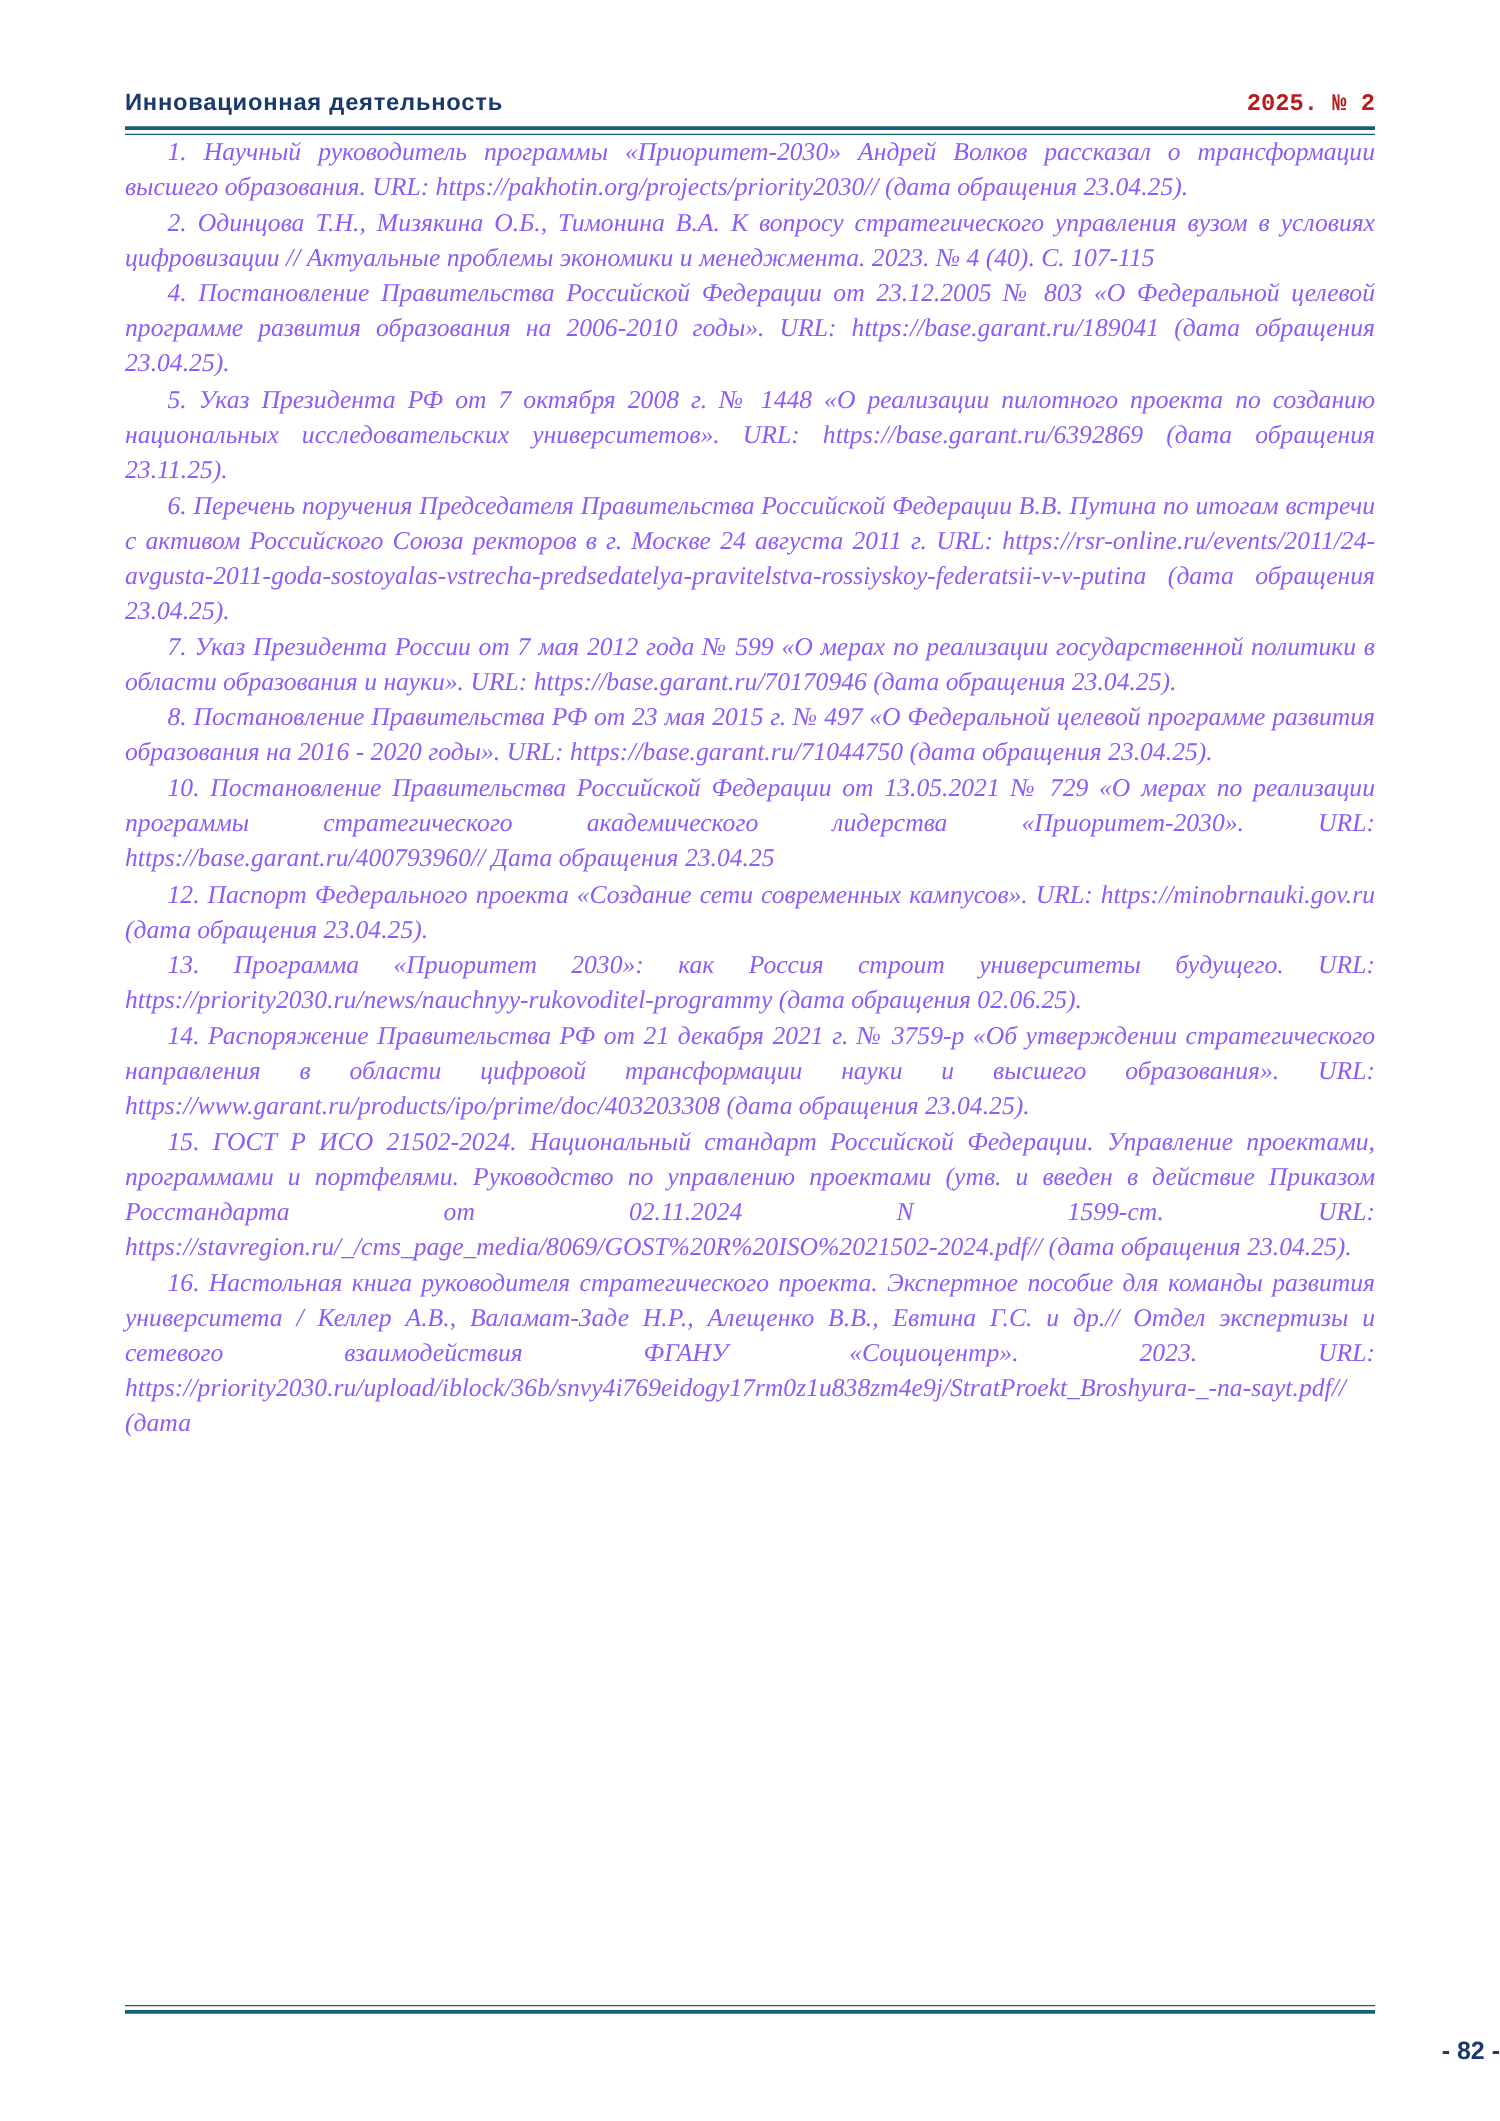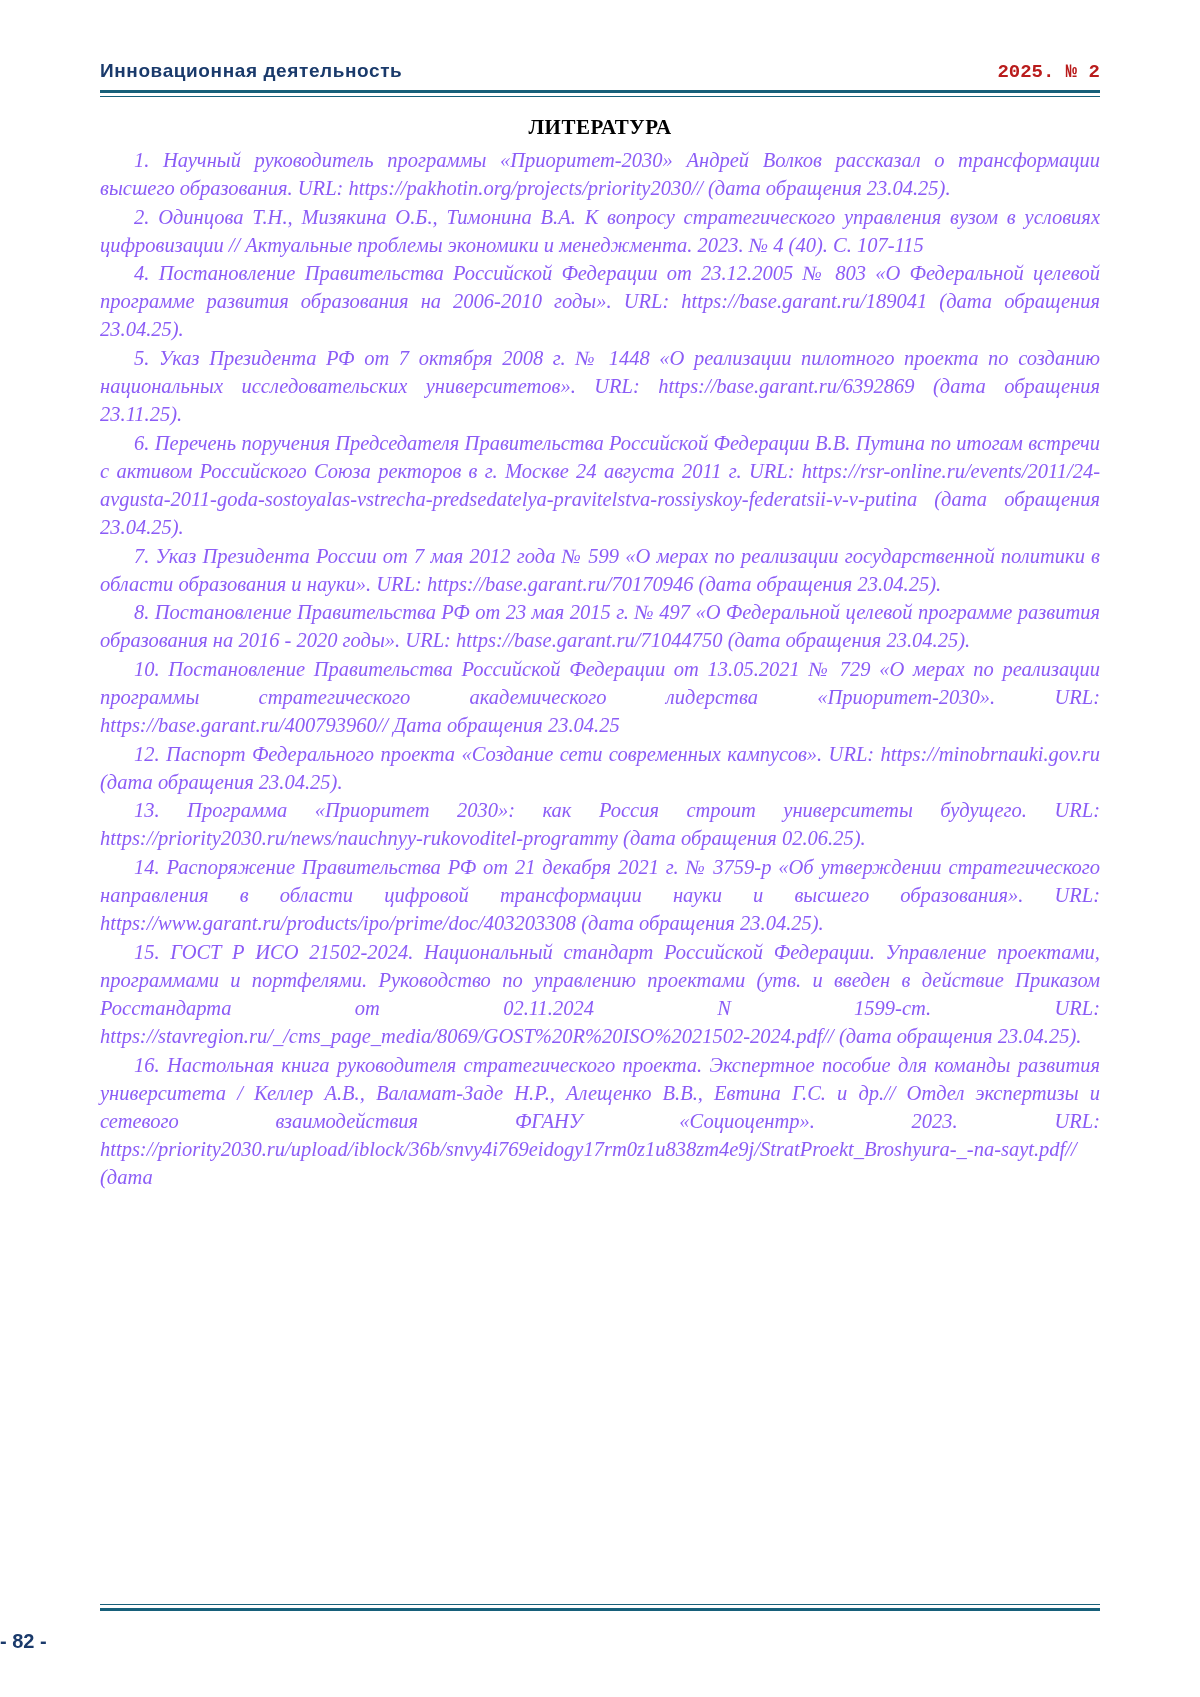--- a/index.html
+++ b/index.html
@@ -8,21 +8,21 @@
     background: #ffffff;
   }
   .page {
     position: relative;
     width: 1200px;
     height: 1697px;
     margin: 0 auto;
     background: #ffffff;
     font-family: "Liberation Serif", serif;
     box-sizing: border-box;
-    padding: 0 100px;
+    padding: 12px 100px;
   }
   .header {
     display: flex;
     justify-content: space-between;
     align-items: baseline;
     padding-top: 60px;
   }
   .header-left {
     font-family: "Liberation Sans", sans-serif;
     font-weight: bold;
@@ -76,39 +76,38 @@
     border-top: 1.5px solid #17607a;
     border-bottom: 3px solid #17607a;
     height: 3px;
     box-sizing: content-box;
   }
   .page-number {
     position: absolute;
     left: 0;
     right: 0;
     bottom: 44px;
-    text-align: left;
+    text-align: right;
     font-family: "Liberation Sans", sans-serif;
     font-weight: bold;
     font-size: 20px;
     color: #1a3a6b;
   }
 </style>
 </head>
 <body>
 
 <div class="page">
 
   <div class="header">
     <div class="header-left">Инновационная  деятельность</div>
     <div class="header-right">2025. № 2</div>
   </div>
   <div class="rule-top"></div>
 
-  <div class="section-title">ЛИТЕРАТУРА</div>
 
   <div class="refs">
     <p class="ref">1.  Научный руководитель программы «Приоритет-2030» Андрей Волков рассказал о трансформации высшего образования. URL: https://pakhotin.org/projects/priority2030// (дата обращения 23.04.25).</p>
     <p class="ref">2.   Одинцова Т.Н., Мизякина О.Б., Тимонина В.А. К вопросу стратегического управления вузом в условиях цифровизации // Актуальные проблемы экономики и менеджмента. 2023. № 4 (40). С. 107-115</p>
     <p class="ref">4.   Постановление Правительства Российской Федерации от 23.12.2005 № 803 «О Федеральной целевой программе развития образования на 2006-2010 годы». URL: https://base.garant.ru/189041 (дата обращения 23.04.25).</p>
     <p class="ref">5.   Указ Президента РФ от 7 октября 2008 г. № 1448 «О реализации пилотного проекта по созданию национальных исследовательских университетов». URL: https://base.garant.ru/6392869 (дата обращения 23.11.25).</p>
     <p class="ref">6.   Перечень поручения Председателя Правительства Российской Федерации В.В. Путина по итогам встречи с активом Российского Союза ректоров в г. Москве 24 августа 2011 г. URL:  https://rsr-online.ru/events/2011/24-avgusta-2011-goda-sostoyalas-vstrecha-predsedatelya-pravitelstva-rossiyskoy-federatsii-v-v-putina (дата обращения 23.04.25).</p>
     <p class="ref">7.   Указ Президента России от 7 мая 2012 года № 599 «О мерах по реализации государственной политики в области образования и науки». URL: https://base.garant.ru/70170946 (дата обращения 23.04.25).</p>
     <p class="ref">8.   Постановление Правительства РФ от 23 мая 2015 г. № 497 «О Федеральной целевой программе развития образования на 2016 - 2020 годы». URL: https://base.garant.ru/71044750 (дата обращения 23.04.25).</p>
     <p class="ref">10.  Постановление Правительства Российской Федерации от 13.05.2021 № 729 «О мерах по реализации программы стратегического академического лидерства «Приоритет-2030». URL: https://base.garant.ru/400793960// Дата обращения 23.04.25</p>

